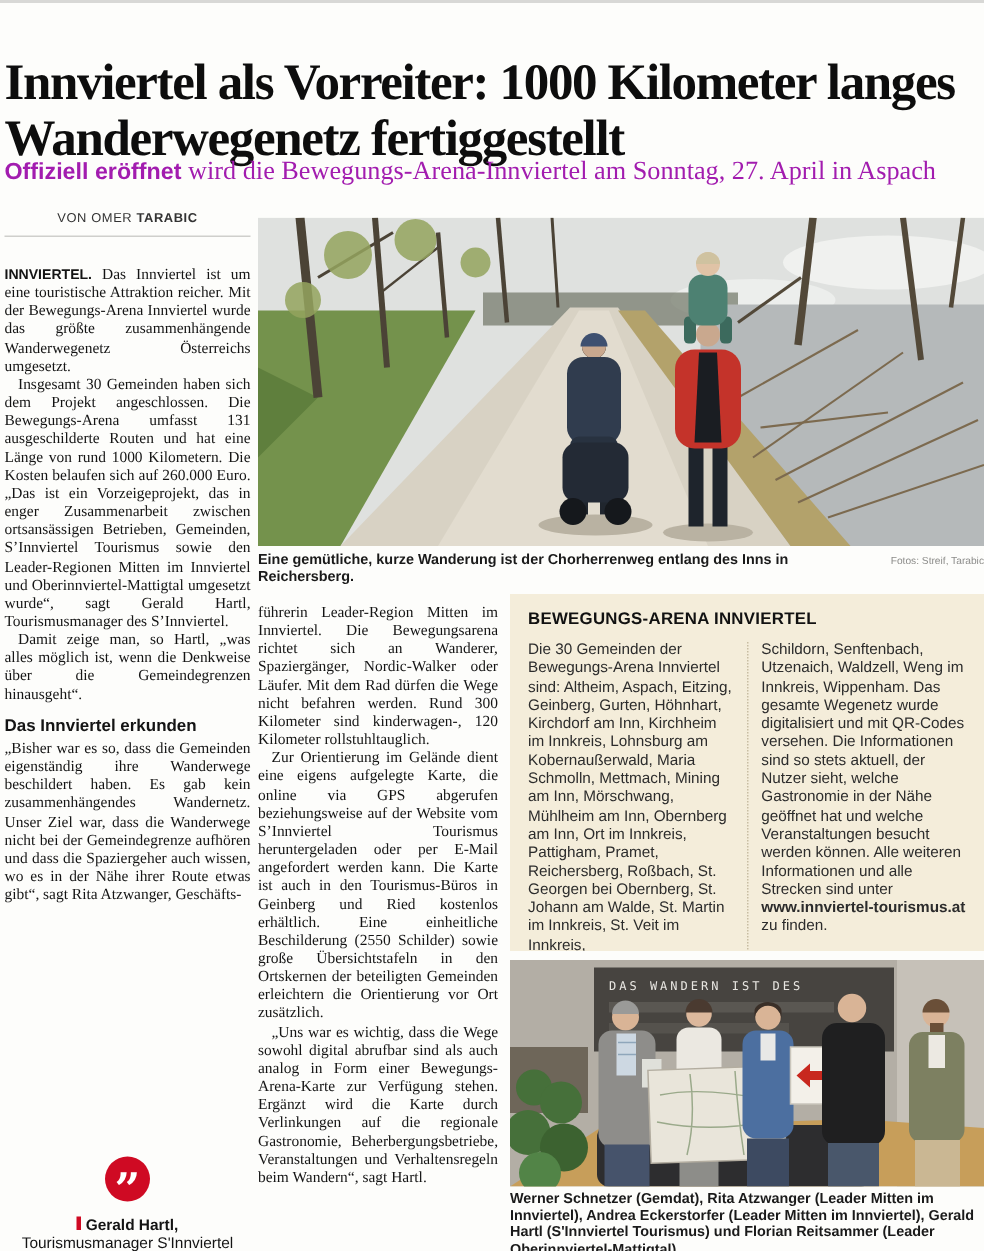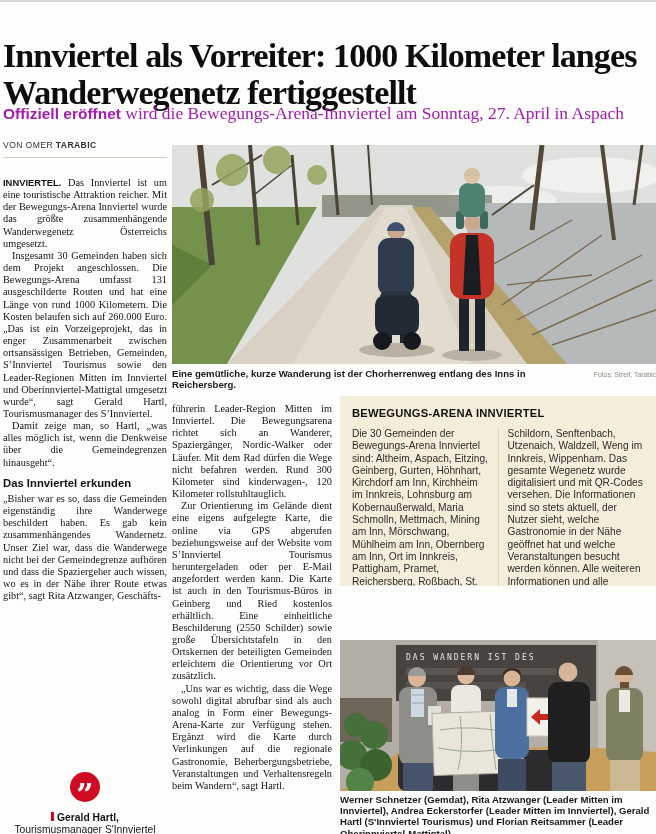--- a/index.html
+++ b/index.html
@@ -7,21 +7,21 @@
         font-family:"Liberation Serif",serif;color:#141414;border-top:2px solid #d8d8d6;box-sizing:border-box;text-decoration:underline;}
   
   .headline{position:absolute;top:12px;left:3px;width:650px;
             font-family:"Liberation Serif",serif;font-weight:bold;
             font-size:34px;line-height:37px;letter-spacing:-0.9px;color:#0d0d0d;}
   .subhead{position:absolute;top:100px;left:3px;width:650px;font-size:17.5px;line-height:22px;color:#a21caf;}
   .subhead .lead{font-family:"Liberation Sans",sans-serif;font-weight:bold;font-size:15.5px;}
   
   .col-left{position:absolute;left:3px;top:134px;width:164px;height:700px;display:flex;flex-direction:column;}
   .byline{font-family:"Liberation Sans",sans-serif;font-size:8.6px;letter-spacing:.4px;color:#333;
-          padding:4px 0 7px 0;border-bottom:1px solid #cfcfcc;margin-bottom:7px;}
+          padding:4px 0 7px 0;border-bottom:1px solid #cfcfcc;margin-bottom:7px;text-align:center;}
   .body-text{font-size:10.3px;line-height:12.15px;text-align:justify;hyphens:auto;margin-top:12px;-webkit-hyphens:auto;}
   .body-text p{margin:0;}
   .body-text p.indent{text-indent:9px;}
   .leadin{font-family:"Liberation Sans",sans-serif;font-weight:bold;font-size:9.4px;}
   .col-subhead{font-family:"Liberation Sans",sans-serif;font-weight:bold;font-size:11.3px;margin:8px 0 4px 0;}
   .spacer{flex:1 1 auto;min-height:4px;}
   .quote-icon{width:30px;height:30px;border-radius:50%;background:#cf0a23;color:#fff;margin:4px auto 5px auto;
               display:flex;align-items:center;justify-content:center;
               font-family:"DejaVu Serif",serif;font-size:30px;font-weight:bold;line-height:0;}
   .quote-icon span{position:relative;top:8px;}
@@ -30,21 +30,21 @@
   .attribution{margin-top:5px;text-align:center;font-family:"Liberation Sans",sans-serif;font-size:10.3px;line-height:12px;}
   .attribution .bar{display:inline-block;width:3px;height:9px;background:#cf0a23;margin-right:3px;}
   .attribution .name{font-weight:bold;}
   
   .photo-top{position:absolute;left:172px;top:143px;width:484px;height:219px;overflow:hidden;}
   .caption-row{position:absolute;left:172px;top:366px;width:484px;display:flex;justify-content:space-between;align-items:baseline;}
   .caption{font-family:"Liberation Sans",sans-serif;font-weight:bold;font-size:9.6px;line-height:11.4px;color:#1a1a1a;}
   .credit{font-family:"Liberation Sans",sans-serif;font-size:6.8px;color:#8c8c8a;white-space:nowrap;margin-left:8px;}
   .col-mid{position:absolute;left:172px;top:389px;width:160px;height:445px;overflow:hidden;}
   
-  .infobox{position:absolute;left:340px;top:394px;width:316px;height:190px;background:#f4edda;box-sizing:border-box;
+  .infobox{position:absolute;left:340px;top:394px;width:316px;height:238px;background:#f4edda;box-sizing:border-box;
            padding:11px 12px 8px 12px;font-family:"Liberation Sans",sans-serif;overflow:hidden;}
   .infobox h3{margin:0 0 9px 0;font-size:11.2px;letter-spacing:.2px;color:#111;}
   .infobox .cols{display:flex;}
   .infobox .col{width:50%;font-size:10.2px;line-height:12.3px;color:#2c2c2c;}
   .infobox .col1{padding-right:9px;border-right:1px dotted #c7bda2;}
   .infobox .col2{padding-left:9px;}
   .infobox .link{font-weight:bold;}
   .photo-bottom{position:absolute;left:340px;top:638px;width:316px;height:174px;overflow:hidden;}
   .caption-bottom{position:absolute;left:340px;top:792px;width:316px;
                   font-family:"Liberation Sans",sans-serif;font-weight:bold;font-size:9.6px;line-height:11.2px;color:#1a1a1a;}

